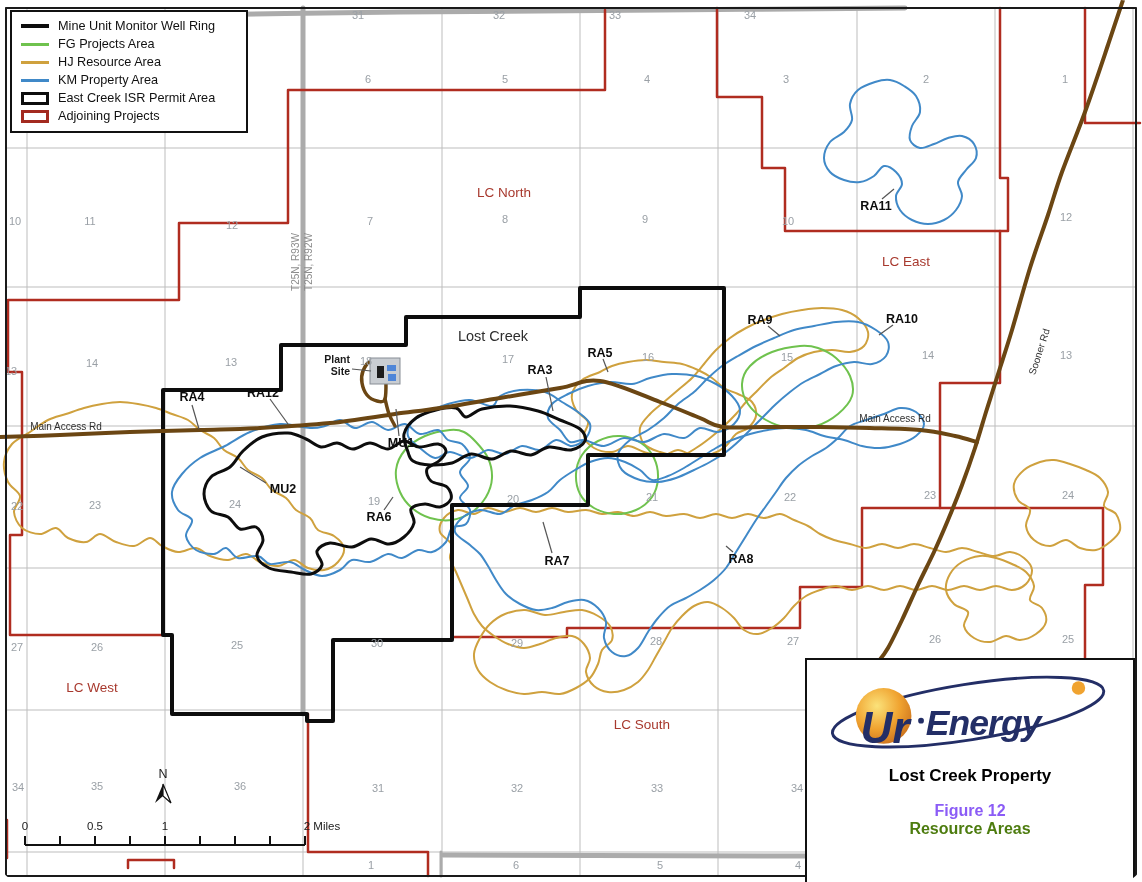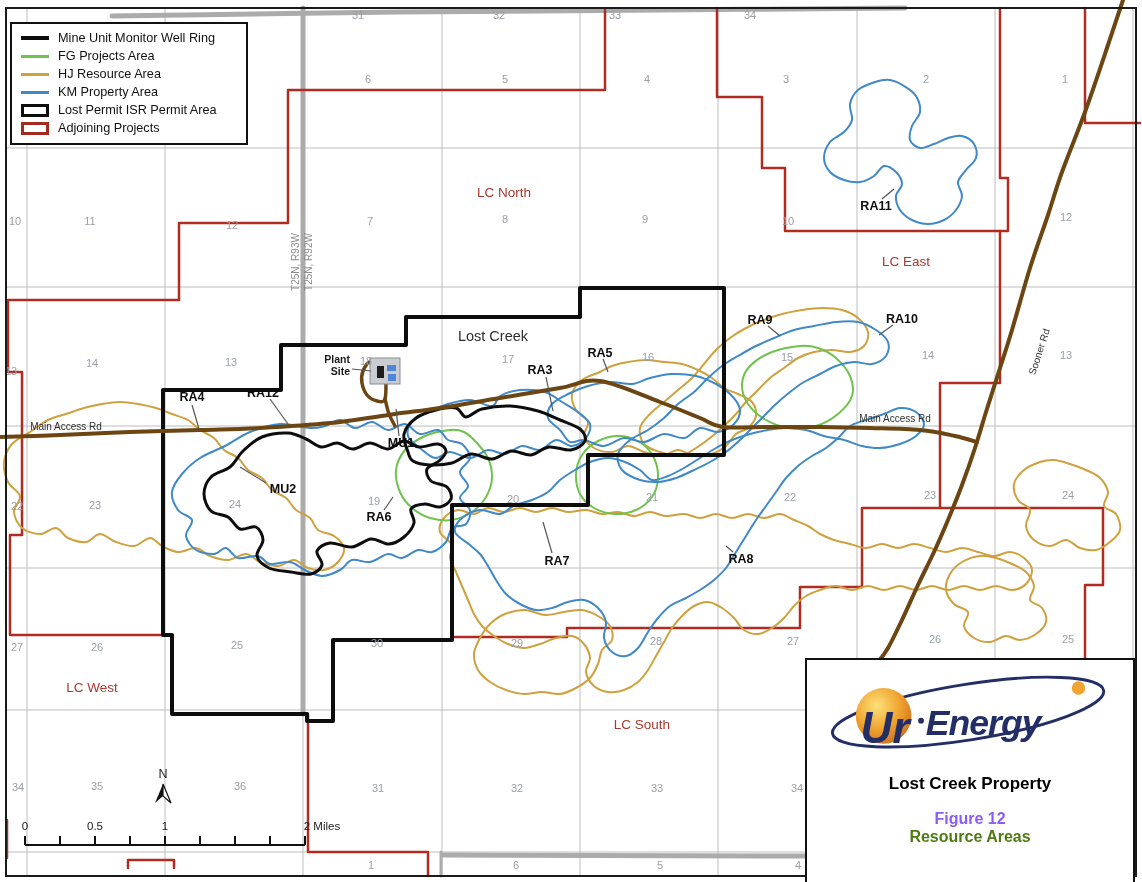--- a/index.html
+++ b/index.html
@@ -1,38 +1,38 @@
 <!DOCTYPE html>
 <html><head>
 <meta charset="utf-8">
 <style>
   html,body{margin:0;padding:0;background:#fff;font-family:"Liberation Sans",sans-serif;}
-  #stage{position:relative;width:1142px;height:882px;background:#fff;overflow:hidden;}
+  #stage{position:relative;width:1142px;height:882px;background:#fff;overflow:hidden;border-radius:21px;}
   #map-svg{position:absolute;left:0;top:0;}
   svg text{font-family:"Liberation Sans",sans-serif;dominant-baseline:middle;}
   .sec{font-size:11px;fill:#9aa0a6;}
   .area{font-size:13.5px;fill:#a8392e;}
   .feat{font-size:12.5px;font-weight:bold;fill:#0d0d0d;}
   .place{font-size:14.5px;fill:#2e2e2e;}
   .plant{font-size:10.5px;font-weight:bold;fill:#1a1a1a;}
   .roadlbl{font-size:10px;fill:#2f2f2f;}
   .twp{font-size:10px;fill:#8d8d8d;}
   .scale-lbl{font-size:11.5px;fill:#1a1a1a;}
   .north-lbl{font-size:12.5px;fill:#1a1a1a;}
   
-  #legend{position:absolute;left:10px;top:22px;width:238px;background:#fff;border:2px solid #111;
+  #legend{position:absolute;left:10px;top:10px;width:238px;background:#fff;border:2px solid #111;
           padding:5px 8px 6px 8px;box-sizing:border-box;z-index:3;}
   .lg-row{display:flex;align-items:center;height:18px;font-size:12.7px;color:#111;white-space:nowrap;}
   .lg-sw{width:30px;margin-right:8px;display:inline-flex;align-items:center;justify-content:center;flex:none;}
   .lg-line{display:inline-block;width:28px;height:0;border-top-style:solid;}
   .lg-rect{display:inline-block;width:22px;height:7px;border-style:solid;border-width:3px;background:#fff;}
   
   #titlebox{position:absolute;left:805px;top:658px;width:330px;height:248px;background:#fff;
             border:2px solid #111;box-sizing:border-box;z-index:3;text-align:center;}
-  .tb-title{font-size:17px;font-weight:bold;color:#000;margin-top:8px;}
+  .tb-title{font-size:17px;font-weight:bold;color:#000;margin-top:0;}
   .tb-fig{font-size:16px;font-weight:bold;color:#8b5cf6;margin-top:16px;}
   .tb-sub{font-size:16px;font-weight:bold;color:#4d7c0f;}
   .logo-ur{font:italic bold 46px "Liberation Sans",sans-serif;fill:#232e66;}
   .logo-energy{font:italic bold 37px "Liberation Sans",sans-serif;fill:#232e66;letter-spacing:-1px;}
 </style>
 </head>
 <body>
 
 <div id="stage">
   <svg id="map-svg" width="1142" height="882" viewBox="0 0 1142 882">
@@ -226,21 +226,21 @@
         <div class="lg-row">
           <span class="lg-sw">
             <span class="lg-line" style="border-top-color: rgb(64, 137, 200); border-top-width: 3px;"></span>
           </span>
           <span>KM Property Area</span>
         </div>
         <div class="lg-row">
           <span class="lg-sw">
             <span class="lg-rect" style="border-color: rgb(13, 13, 13);"></span>
           </span>
-          <span>Lost Permit ISR Permit Area</span>
+          <span>East Creek ISR Permit Area</span>
         </div>
         <div class="lg-row">
           <span class="lg-sw">
             <span class="lg-rect" style="border-color: rgb(163, 42, 32);"></span>
           </span>
           <span>Adjoining Projects</span>
         </div>
       </div>
   </div>
 

